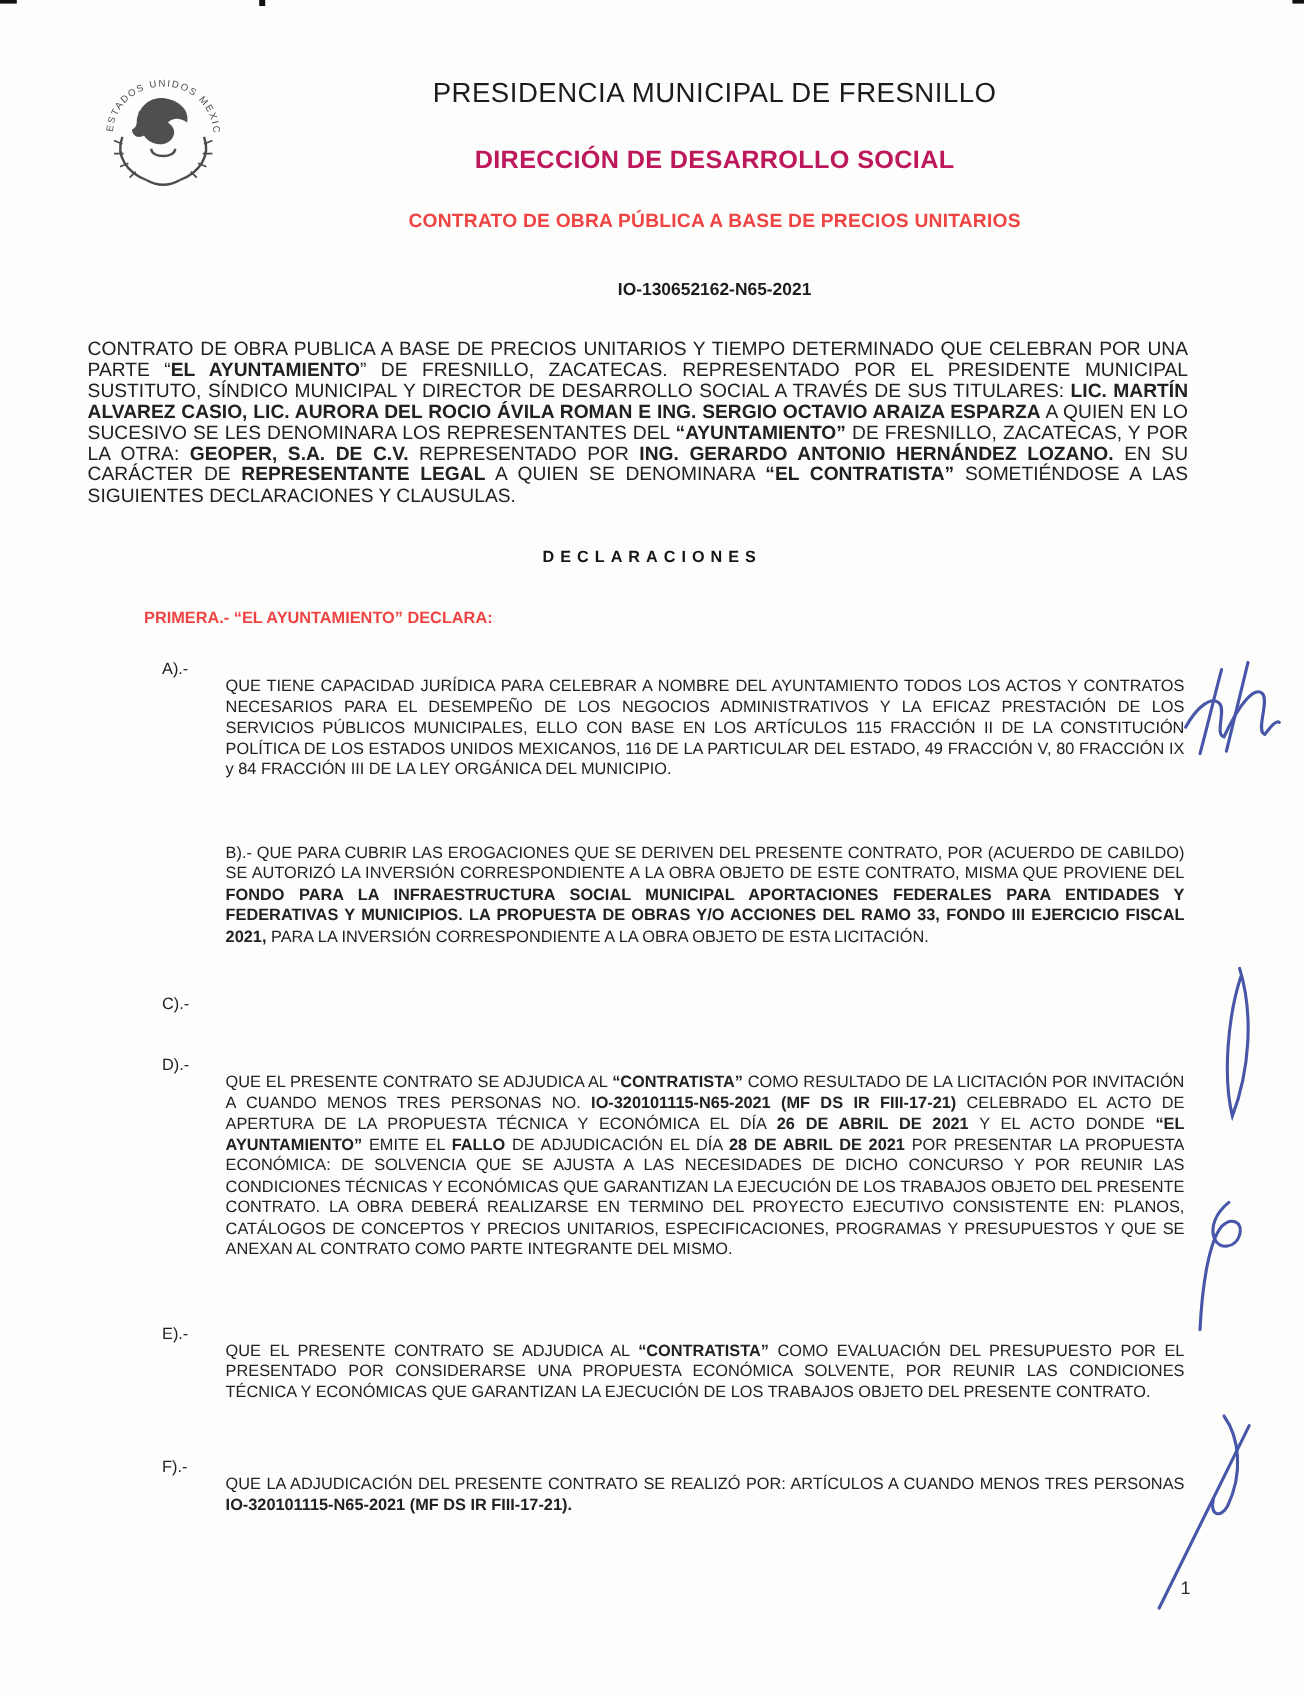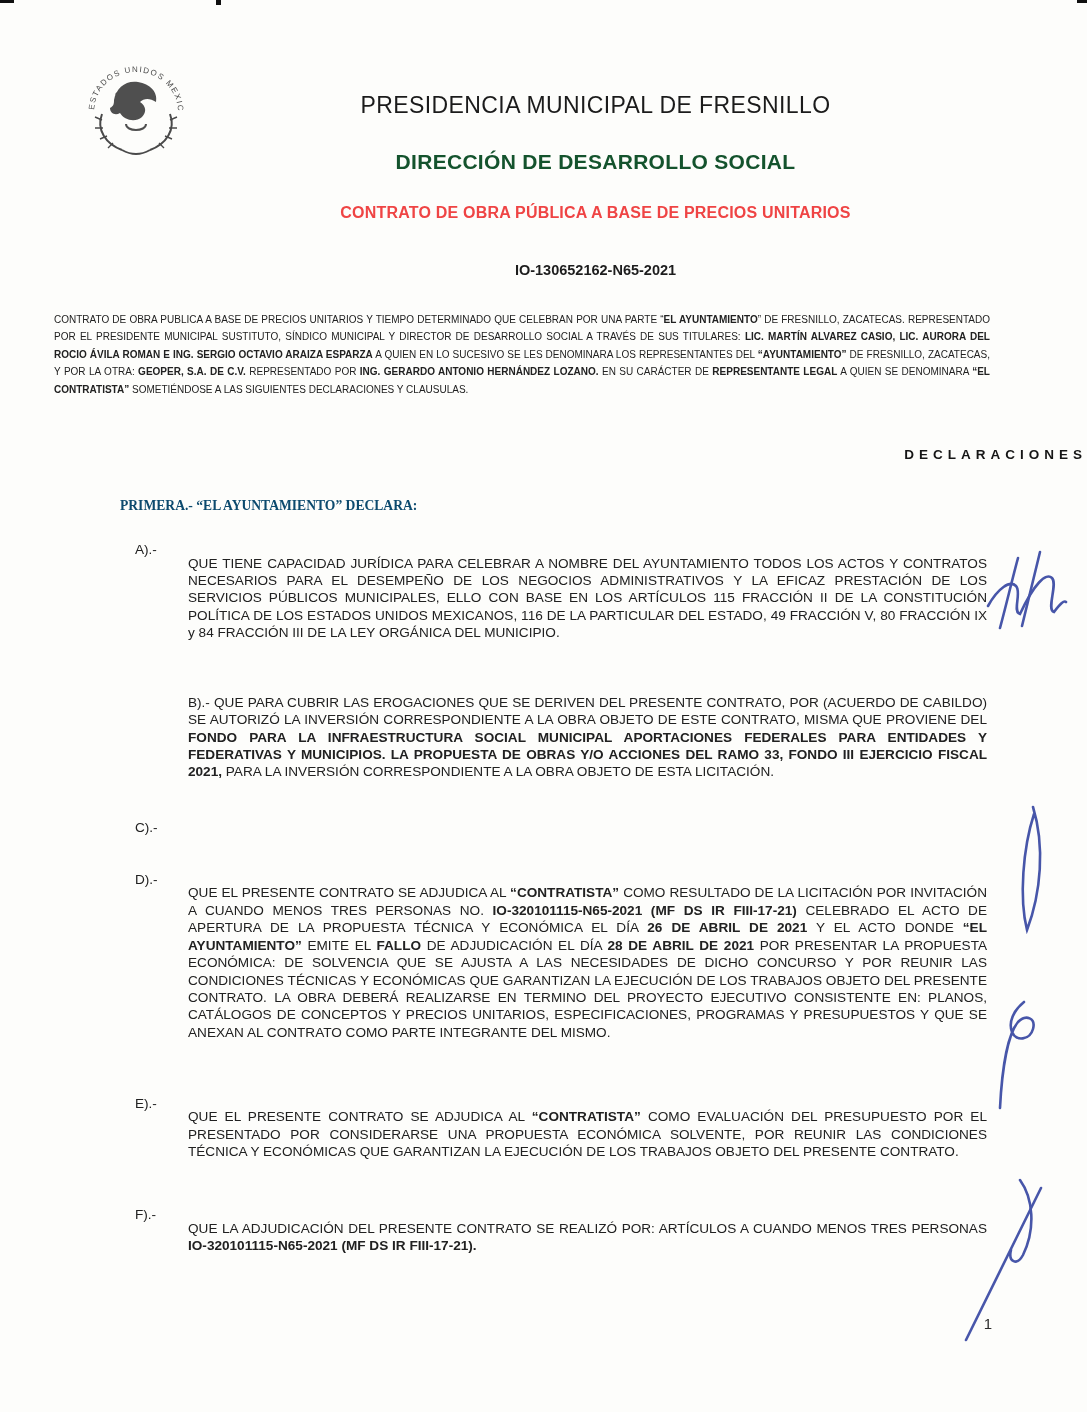--- a/index.html
+++ b/index.html
@@ -8,30 +8,30 @@
     background:#fdfdfb;color:#212121;overflow:hidden;
     font-family:"Liberation Sans", sans-serif;
   }
   .b{font-weight:bold;}
   .scan-artifact{position:absolute;background:#101010;}
 
   
   .logo-block{position:absolute;left:66px;top:40px;width:140px;text-align:center;}
   .logo-caption{margin-top:4px;}
   .logo-caption div{font-size:10.5px;font-weight:bold;letter-spacing:1.1px;color:#3a3a3a;line-height:15px;}
-  .titles{margin-left:104px;text-align:center;padding-top:92px;}
+  .titles{margin-left:104px;text-align:center;padding-top:64px;}
   .doc-title{font-size:23px;font-weight:400;letter-spacing:.4px;color:#1b1b1b;}
-  .doc-subtitle{margin-top:31px;font-size:21px;font-weight:bold;letter-spacing:.3px;color:#14532d;}
+  .doc-subtitle{margin-top:31px;font-size:21px;font-weight:bold;letter-spacing:.3px;color:#be185d;}
   .doc-contract-type{margin-top:30px;font-size:16px;font-weight:bold;letter-spacing:.2px;color:#ef4444;}
   .cto-block{margin-top:38px;font-size:14.5px;line-height:20px;color:#1d1d1d;}
 
   
-  .intro{margin:31px 97px 0 54px;font-size:10px;line-height:17.4px;text-align:justify;}
-  .decl-heading{margin-top:49px;text-align:right;font-size:13.5px;font-weight:bold;letter-spacing:5px;color:#161616;}
-  .primera{margin:36px 97px 0 120px;font-size:13.6px;font-weight:bold;color:#0c4a6e;font-family:Liberation Serif, serif;}
+  .intro{margin:31px 97px 0 73px;font-size:16px;line-height:17.4px;text-align:justify;}
+  .decl-heading{margin-top:34px;text-align:center;font-size:13.5px;font-weight:bold;letter-spacing:5px;color:#161616;}
+  .primera{margin:36px 97px 0 120px;font-size:13.6px;font-weight:bold;color:#ef4444;}
   .decl-item{display:flex;margin-left:135px;margin-right:100px;}
   .decl-label{flex:0 0 53px;width:53px;font-size:13.6px;line-height:17.4px;}
   .decl-text{flex:1;font-size:13.6px;line-height:17.4px;text-align:justify;}
   .mt-a{margin-top:27px;}.mt-b{margin-top:25px;}.mt-c{margin-top:25px;}
   .mt-d{margin-top:34px;}.mt-e{margin-top:40px;}.mt-f{margin-top:32px;}
 
   
   .ink{position:absolute;left:0;top:0;pointer-events:none;}
 
   .page-number{position:absolute;right:95px;bottom:80px;font-size:15px;color:#2c2c2c;}

